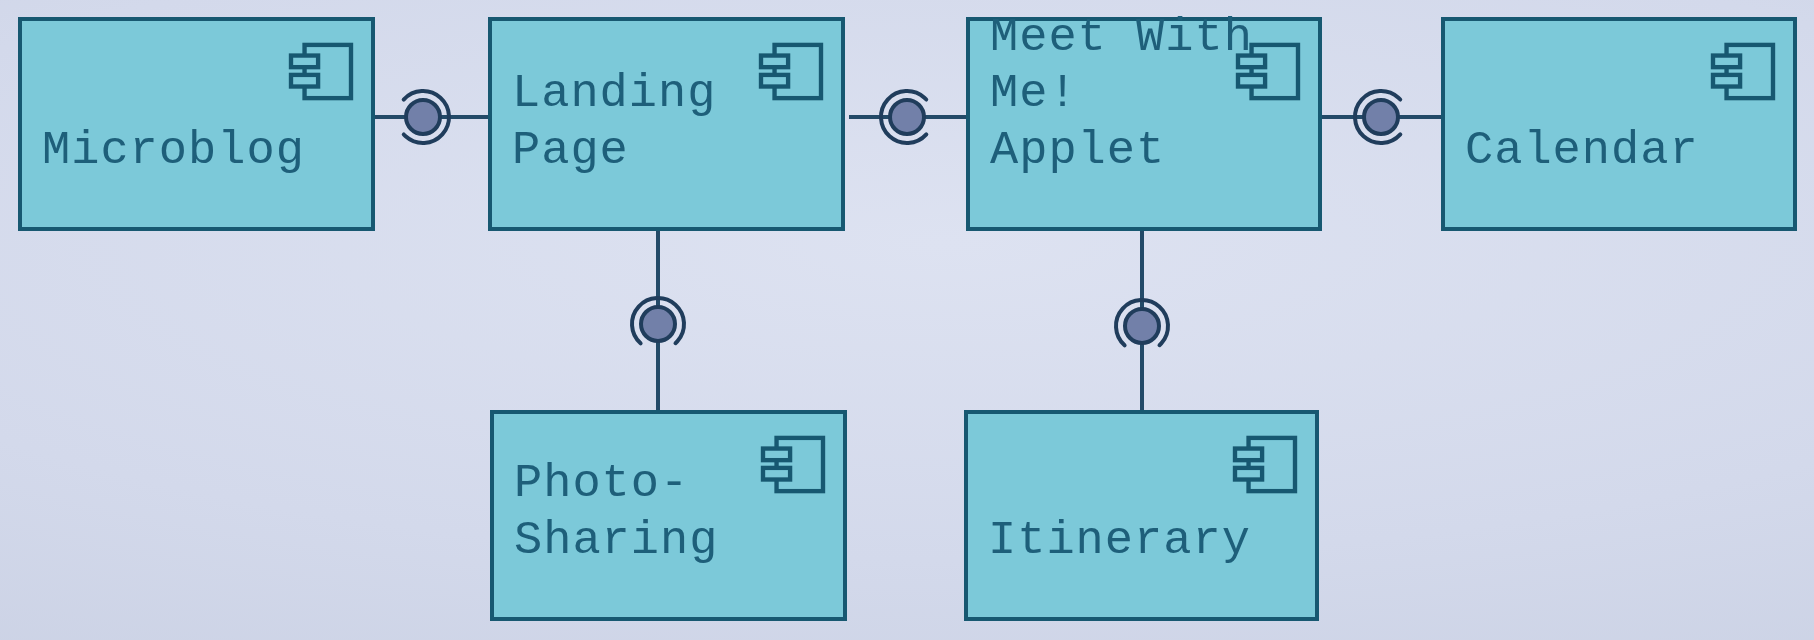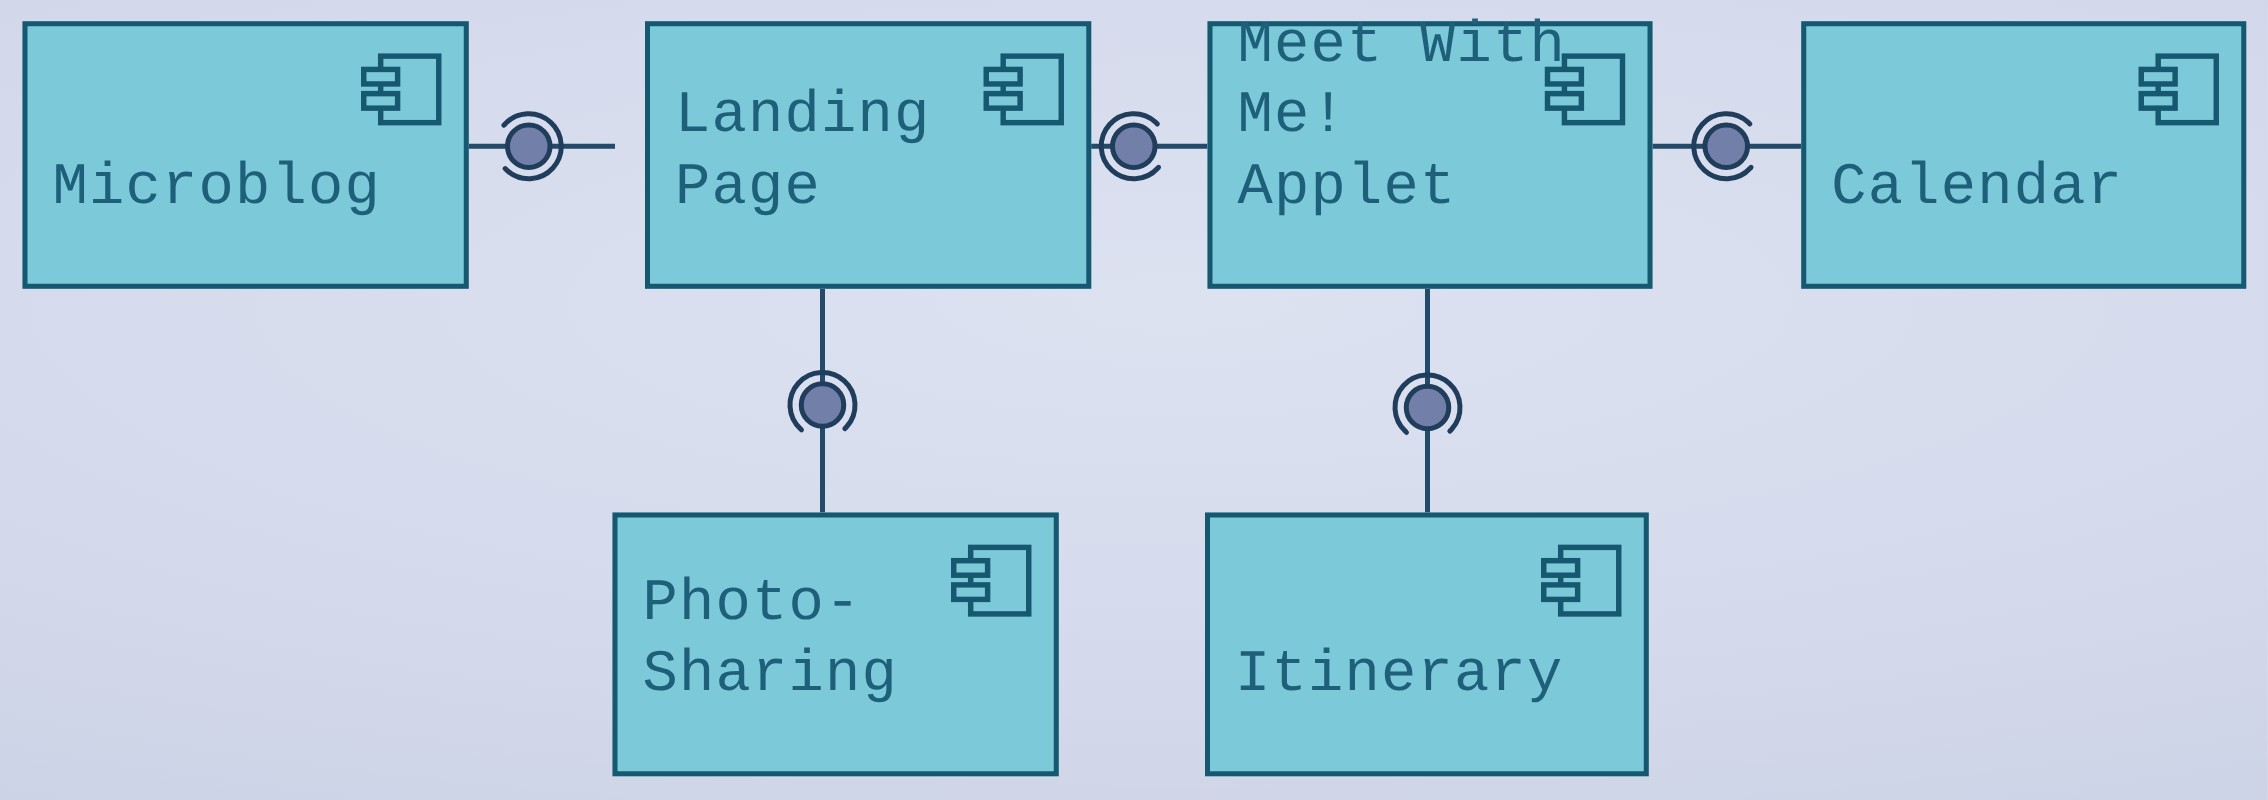--- a/index.html
+++ b/index.html
@@ -30,21 +30,21 @@
     padding:0 8px 48px 20px;
   }
   .comp-label{
     font-size:47px;
     line-height:1.2;
     color:var(--label-text);
     letter-spacing:1px;
     white-space:pre-line;
   }
   .c-microblog   {left:18px;  top:17px;  width:357px; height:214px;}
-  .c-landing     {left:516px; top:17px;  width:357px; height:214px;}
+  .c-landing     {left:488px; top:17px;  width:357px; height:214px;}
   .c-meet        {left:966px; top:17px;  width:356px; height:214px; }
   .c-calendar    {left:1441px;top:17px;  width:356px; height:214px;text-align:center;}
   .c-photo       {left:490px; top:410px; width:357px; height:211px;}
   .c-itinerary   {left:964px; top:410px; width:355px; height:211px;}
 
   .comp-icon{
     position:absolute;top:21px;right:17px;
     width:66px;height:60px;
   }
   .icon-rect{fill:none;stroke:var(--component-border);stroke-width:4.5;}

